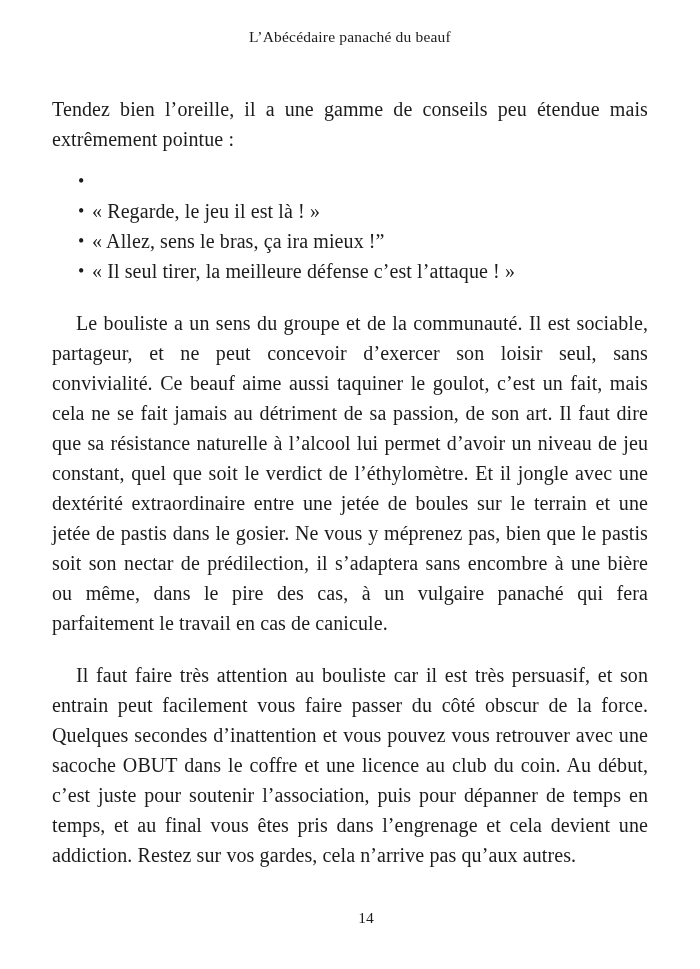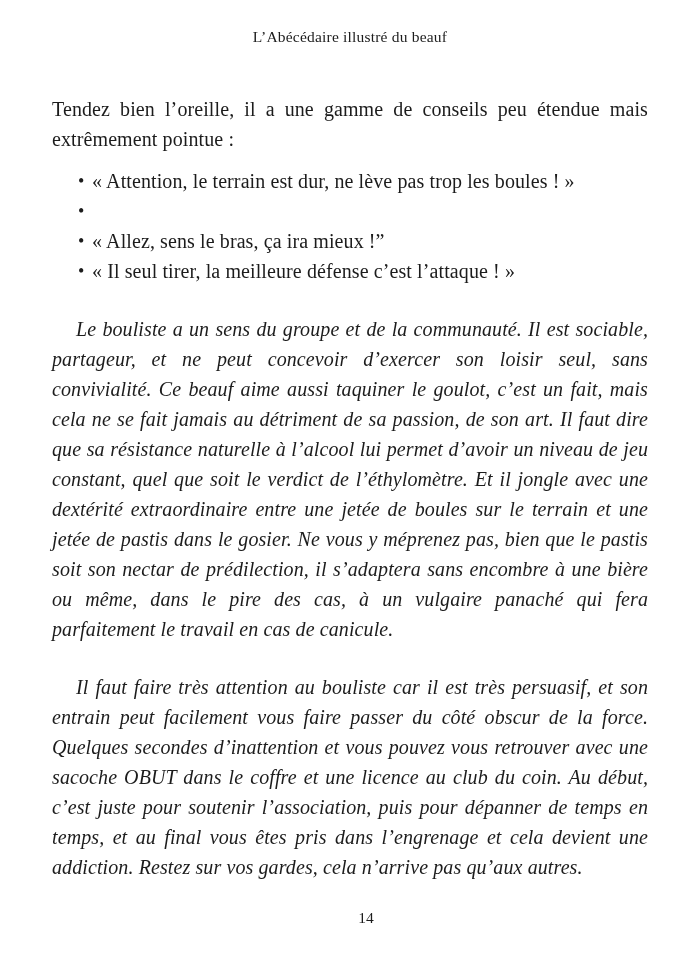--- a/index.html
+++ b/index.html
@@ -26,21 +26,21 @@
     position: absolute;
     top: 94px;
     left: 52px;
     width: 596px;
     font-size: 20px;
     line-height: 30px;
     text-align: justify;
     letter-spacing: 0.1px;
   }
   .content p { margin: 0; }
-  p.indent { text-indent: 24px; margin-top: 28px; font-style: italic; }
+  p.indent { text-indent: 24px; margin-top: 22px; }
   ul.quotes {
     list-style: none;
     margin: 12px 0 0 0;
     padding: 0 0 0 26px;
   }
   ul.quotes li {
     display: flex;
     text-align: left;
   }
   ul.quotes .marker {
@@ -56,34 +56,34 @@
     text-align: center;
     font-size: 15.5px;
   }
 </style>
 </head>
 <body>
 
 <div class="page">
 
   <header class="running-head">
-    <span>L’Abécédaire illustré du beauf</span>
+    <span>L’Abécédaire panaché du beauf</span>
   </header>
 
   <main class="content">
 
     <p class="intro">Tendez bien l’oreille, il a une gamme de conseils peu étendue mais extrêmement pointue :</p>
 
     <ul class="quotes">
       <li>
         <span class="marker">•</span>
-        <span class="li-text">« Attention, le terrain est dur, ne lève pas trop les boules ! »</span>
       </li>
       <li>
         <span class="marker">•</span>
+        <span class="li-text">« Regarde, le jeu il est là ! »</span>
       </li>
       <li>
         <span class="marker">•</span>
         <span class="li-text">« Allez, sens le bras, ça ira mieux !”</span>
       </li>
       <li>
         <span class="marker">•</span>
         <span class="li-text">« Il seul tirer, la meilleure défense c’est l’attaque ! »</span>
       </li>
     </ul>

